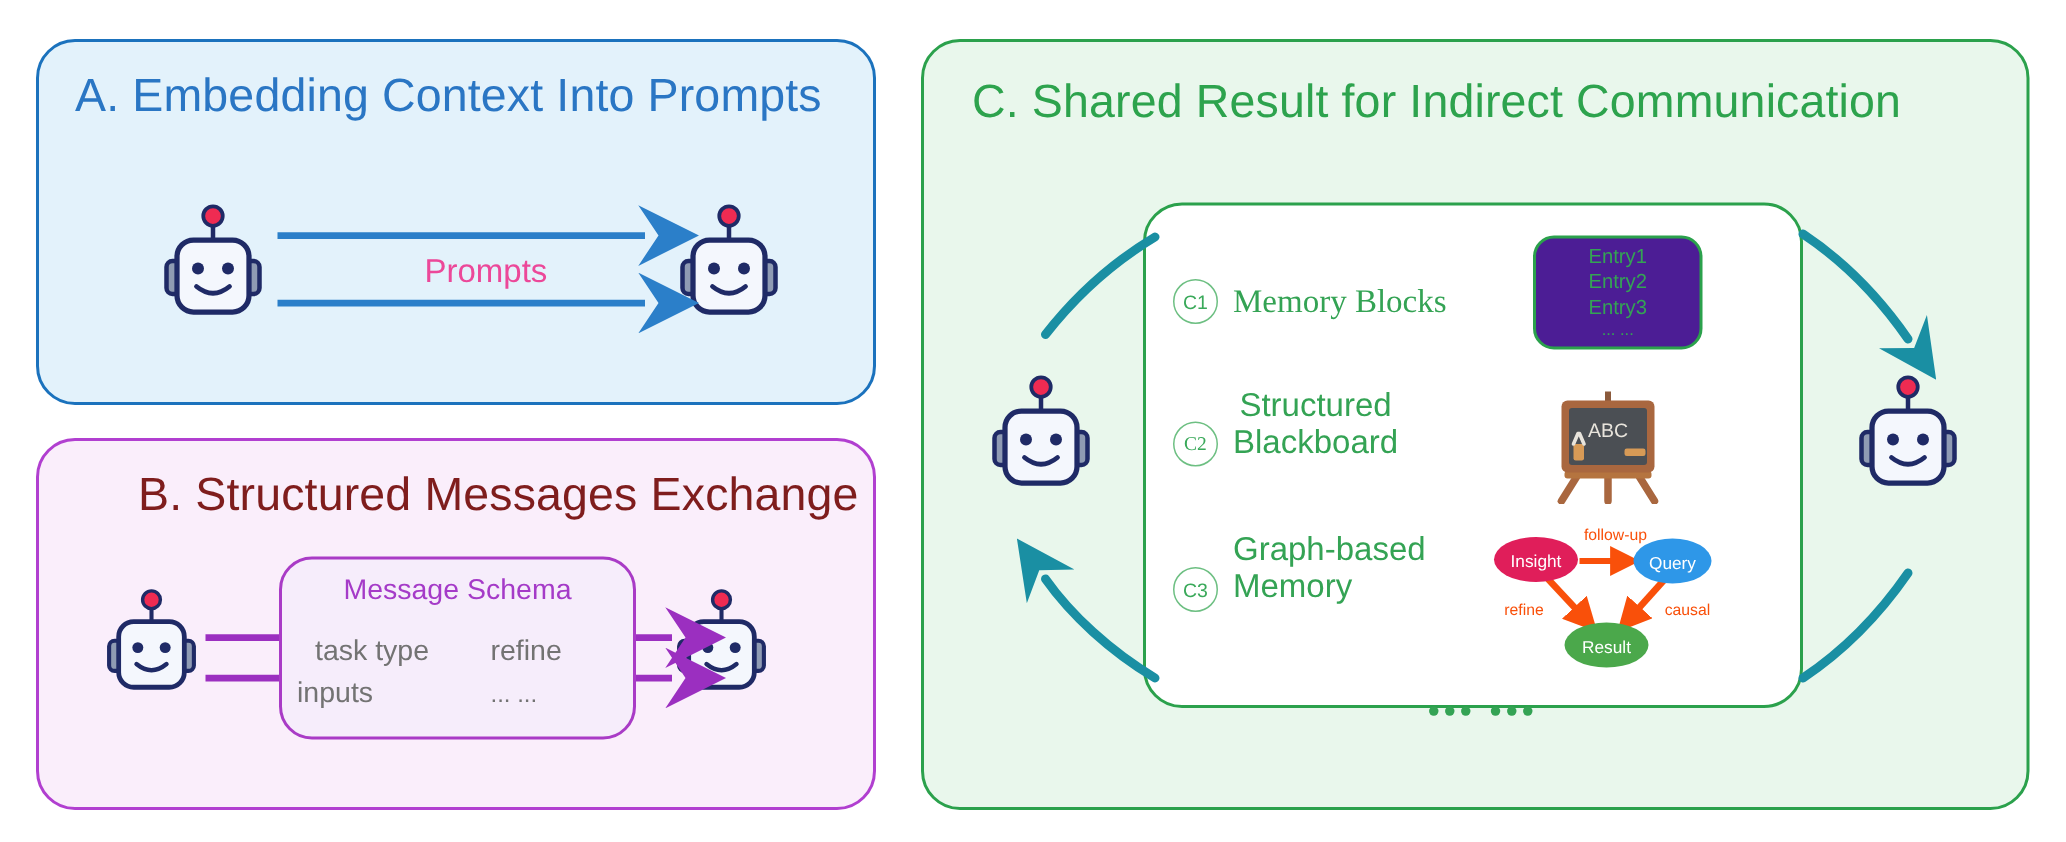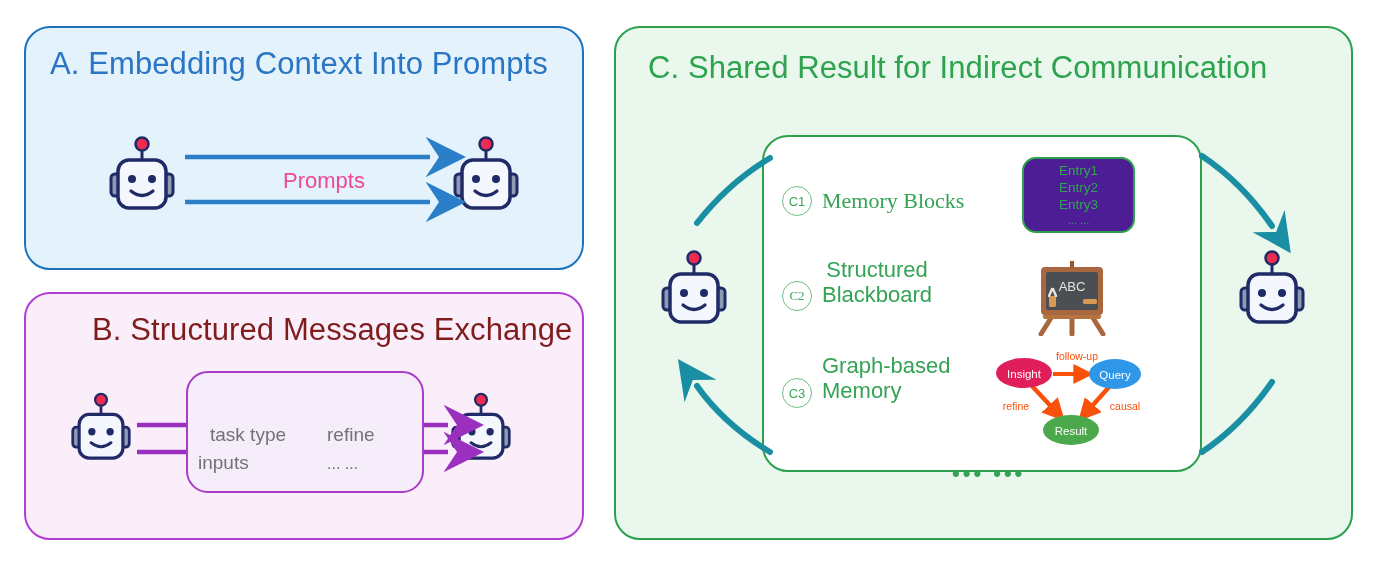--- a/index.html
+++ b/index.html
@@ -152,20 +152,21 @@
     <rect x="3" y="38" width="11" height="22" rx="4" fill="#8f9bb3" stroke="#1f2a66" stroke-width="3"></rect>
     <rect x="54" y="38" width="11" height="22" rx="4" fill="#8f9bb3" stroke="#1f2a66" stroke-width="3"></rect>
     <rect x="10" y="24" width="48" height="48" rx="11" fill="#f4f7fd" stroke="#1f2a66" stroke-width="3.5"></rect>
     <circle cx="24" cy="43" r="4" fill="#1f2a66"></circle>
     <circle cx="44" cy="43" r="4" fill="#1f2a66"></circle>
     <path d="M23 55 Q34 64 45 55" stroke="#1f2a66" stroke-width="3.2" fill="none" stroke-linecap="round"></path>
   </svg>
 </div>
 
 <div id="schema-box">
+  <div id="schema-title">Message Schema</div>
   <div class="schema-cell" id="cell-tasktype">task type</div>
   <div class="schema-cell" id="cell-outputs">refine</div>
   <div class="schema-cell" id="cell-inputs">inputs</div>
   <div class="schema-cell" id="cell-dots">... ...</div>
 </div>
 
 <div class="robot" style="left:450px;top:392px;">
   <svg width="62" height="74" viewBox="0 0 68 80">
     <line x1="34" y1="10" x2="34" y2="24" stroke="#1f2a66" stroke-width="3"></line>
     <circle cx="34" cy="8" r="6.5" fill="#ef2b52" stroke="#1f2a66" stroke-width="2.5"></circle>

